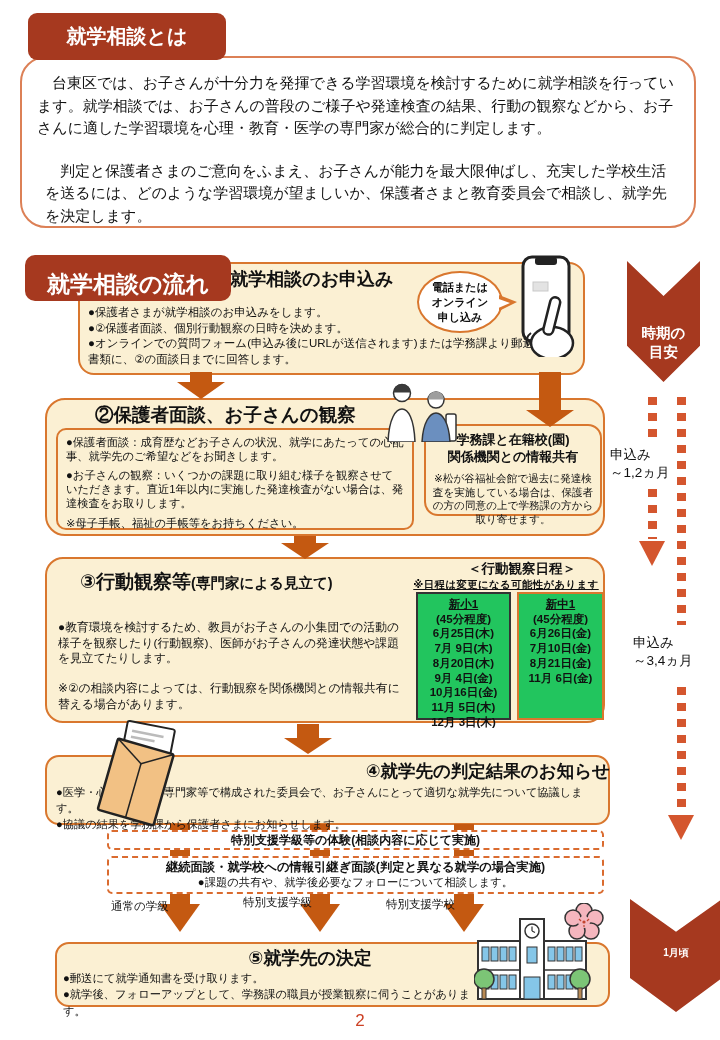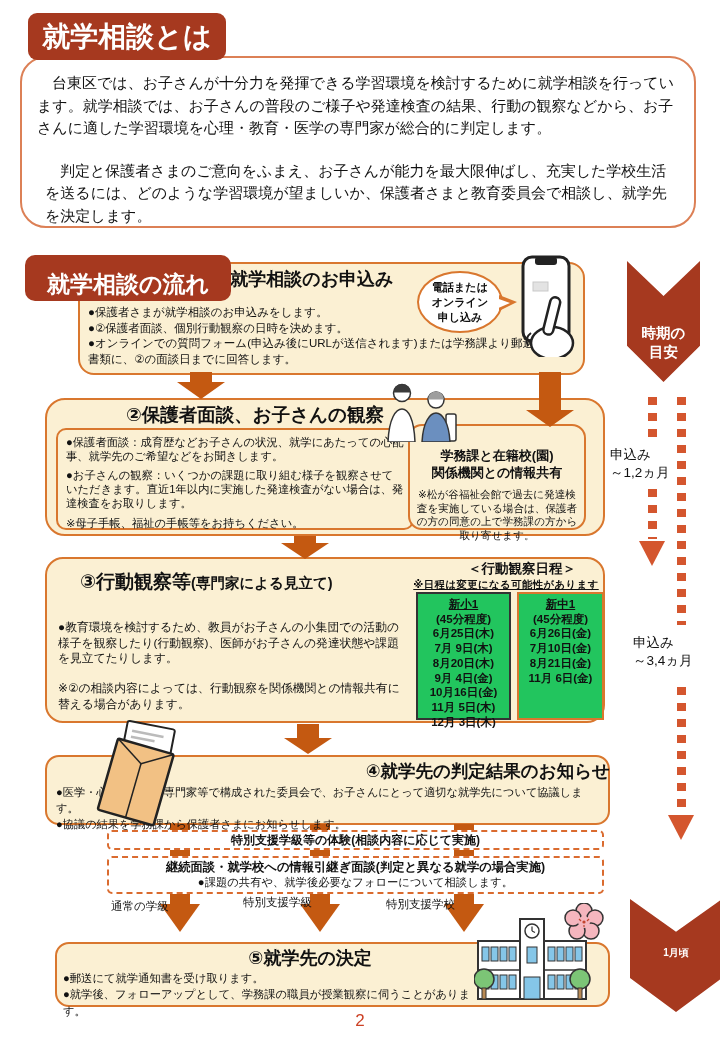--- a/index.html
+++ b/index.html
@@ -27,21 +27,21 @@
 </style>
 </head>
 <body>
 
 <div class="canvas">
 
   <div class="abs" style="left:20px;top:56px;width:676px;height:172px;border:2px solid #DC8056;border-radius:26px;background:#fff;box-sizing:border-box;padding:14px 15px 0 15px;font-size:15px;line-height:1.5;z-index:1;">
     <p style="margin:0;">　台東区では、お子さんが十分力を発揮できる学習環境を検討するために就学相談を行っています。就学相談では、お子さんの普段のご様子や発達検査の結果、行動の観察などから、お子さんに適した学習環境を心理・教育・医学の専門家が総合的に判定します。</p>
     <p style="margin:20px 0 0 8px;">　判定と保護者さまのご意向をふまえ、お子さんが能力を最大限伸ばし、充実した学校生活を送るには、どのような学習環境が望ましいか、保護者さまと教育委員会で相談し、就学先を決定します。</p>
   </div>
-  <div class="badge" style="left:28px;top:13px;width:198px;height:47px;border-radius:9px;font-size:28px;line-height:47px;">
+  <div class="badge" style="left:28px;top:13px;width:198px;height:47px;border-radius:9px;font-size:20px;line-height:47px;">
     <span>就学相談とは</span>
   </div>
 
   <div class="badge" style="left:25px;top:255px;width:206px;height:46px;border-radius:10px;font-size:23px;line-height:58px;">
     <span>就学相談の流れ</span>
   </div>
 
   <div class="flow-box" style="left:78px;top:262px;width:507px;height:113px;border-radius:16px;"></div>
   <div class="h-step" style="left:215px;top:267px;font-size:18px;">①就学相談のお申込み</div>
   <div class="bullets" style="left:88px;top:305px;width:488px;font-size:11.5px;line-height:1.35;">
@@ -67,27 +67,27 @@
     <path d="M34,78 q-7,5 -3,13" fill="none" stroke="#222" stroke-width="2"></path>
   </svg>
 
   <div class="shaft" style="left:190px;top:372px;width:22px;height:12px;"></div>
   <div class="tri" style="left:177px;top:382px;border-left:24px solid transparent;border-right:24px solid transparent;border-top:17px solid #C45911;"></div>
 
   <div class="shaft" style="left:539px;top:372px;width:22px;height:38px;"></div>
   <div class="tri" style="left:526px;top:410px;border-left:24px solid transparent;border-right:24px solid transparent;border-top:17px solid #C45911;"></div>
 
   <div class="flow-box" style="left:45px;top:398px;width:560px;height:138px;border-radius:20px;"></div>
-  <div class="h-step" style="left:95px;top:402px;width:320px;text-align:center;font-size:18.5px;">②保護者面談、お子さんの観察</div>
+  <div class="h-step" style="left:95px;top:402px;width:320px;font-size:18.5px;font-family:Liberation Mono, monospace;">②保護者面談、お子さんの観察</div>
   <div class="inner-box" style="left:56px;top:428px;width:358px;height:102px;border-radius:10px;padding:5px 8px;font-size:11.3px;line-height:1.24;">
     <div>●保護者面談：成育歴などお子さんの状況、就学にあたっての心配事、就学先のご希望などをお聞きします。</div>
     <div style="margin-top:5px;">●お子さんの観察：いくつかの課題に取り組む様子を観察させていただきます。直近1年以内に実施した発達検査がない場合は、発達検査をお取りします。</div>
     <div style="margin-top:6px;">※母子手帳、福祉の手帳等をお持ちください。</div>
   </div>
-  <div class="inner-box" style="left:408px;top:424px;width:178px;height:106px;border-radius:14px;border-width:2.5px;text-align:center;padding-top:22px;">
+  <div class="inner-box" style="left:424px;top:424px;width:178px;height:92px;border-radius:14px;border-width:2.5px;text-align:center;padding-top:6px;">
     <div class="pre" style="font-size:13px;font-weight:bold;line-height:1.3;">学務課と在籍校(園)
 関係機関との情報共有</div>
     <div style="font-size:10.6px;line-height:1.3;margin:6px 6px 0 6px;">※松が谷福祉会館で過去に発達検査を実施している場合は、保護者の方の同意の上で学務課の方から取り寄せます。</div>
   </div>
 
   <svg class="ill" style="left:380px;top:380px;" width="78" height="62" viewBox="0 0 78 62">
     <rect x="66" y="34" width="10" height="27" rx="2" fill="#fff" stroke="#333" stroke-width="1.5"></rect>
     <circle cx="22" cy="13" r="8.5" fill="#fff" stroke="#333" stroke-width="1.5"></circle>
     <path d="M13.5,12.5 a8.5,8.5 0 0 1 17,0 z" fill="#3a3a3a"></path>
     <path d="M8,62 C9,38 16,29 22,29 C28,29 34,38 35,62 Z" fill="#fff" stroke="#333" stroke-width="1.5"></path>

